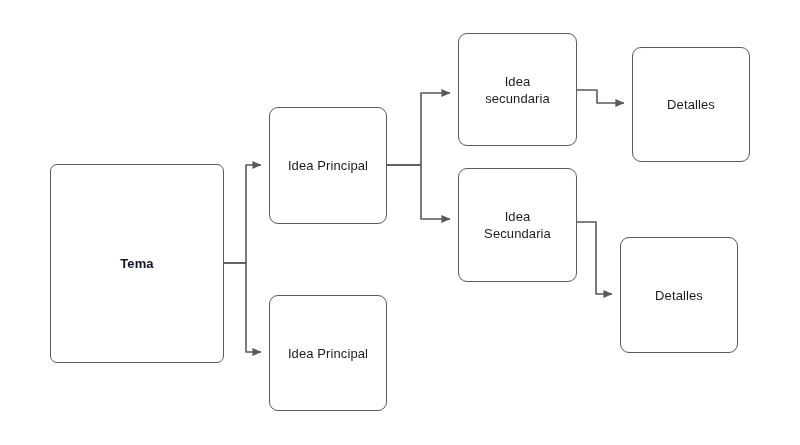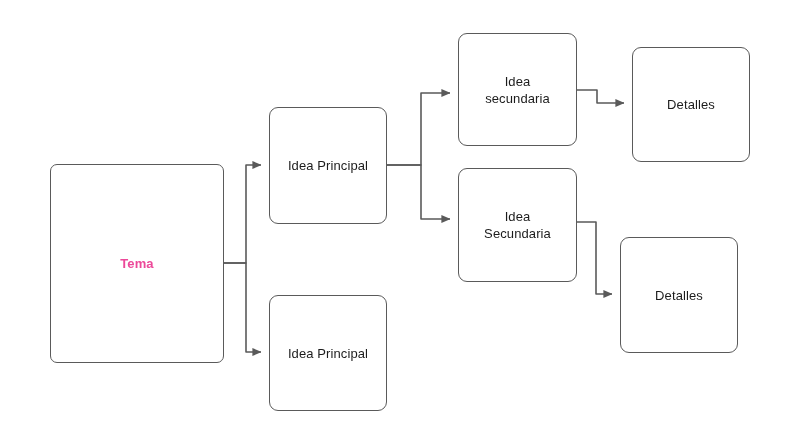--- a/index.html
+++ b/index.html
@@ -76,21 +76,21 @@
     <g id="edge-group">
         <path d="M 224 263 L 246 263 L 246 165 L 261 165" class="edge-path" stroke="#5a5a5a" marker-end="url(#arrowhead)"></path>
         <path d="M 224 263 L 246 263 L 246 352 L 261 352" class="edge-path" stroke="#5a5a5a" marker-end="url(#arrowhead)"></path>
         <path d="M 387 165 L 421 165 L 421 93 L 450 93" class="edge-path" stroke="#5a5a5a" marker-end="url(#arrowhead)"></path>
         <path d="M 387 165 L 421 165 L 421 219 L 450 219" class="edge-path" stroke="#5a5a5a" marker-end="url(#arrowhead)"></path>
         <path d="M 577 90 L 597 90 L 597 103 L 624 103" class="edge-path" stroke="#5a5a5a" marker-end="url(#arrowhead)"></path>
         <path d="M 577 222 L 596 222 L 596 294 L 612 294" class="edge-path" stroke="#5a5a5a" marker-end="url(#arrowhead)"></path>
       </g>
   </svg>
 
-  <div class="node root" style="left: 50px; top: 164px; width: 174px; height: 199px; border-color: rgb(90, 90, 90); background: rgb(255, 255, 255); color: #ec4899; font-weight: bold;">Tema</div>
+  <div class="node root" style="left: 50px; top: 164px; width: 174px; height: 199px; border-color: rgb(90, 90, 90); background: rgb(255, 255, 255); color: #0f172a; font-weight: bold;">Tema</div>
 
   <div class="node" style="left: 269px; top: 107px; width: 118px; height: 117px; border-color: rgb(90, 90, 90); background: rgb(255, 255, 255); color: rgb(28, 28, 28);">Idea Principal</div>
 
   <div class="node" style="left: 269px; top: 295px; width: 118px; height: 116px; border-color: rgb(90, 90, 90); background: rgb(255, 255, 255); color: rgb(28, 28, 28);">Idea Principal</div>
 
   <div class="node" style="left: 458px; top: 33px; width: 119px; height: 113px; border-color: rgb(90, 90, 90); background: rgb(255, 255, 255); color: rgb(28, 28, 28);">Idea
 secundaria</div>
 
   <div class="node" style="left: 458px; top: 168px; width: 119px; height: 114px; border-color: rgb(90, 90, 90); background: rgb(255, 255, 255); color: rgb(28, 28, 28);">Idea
 Secundaria</div>

